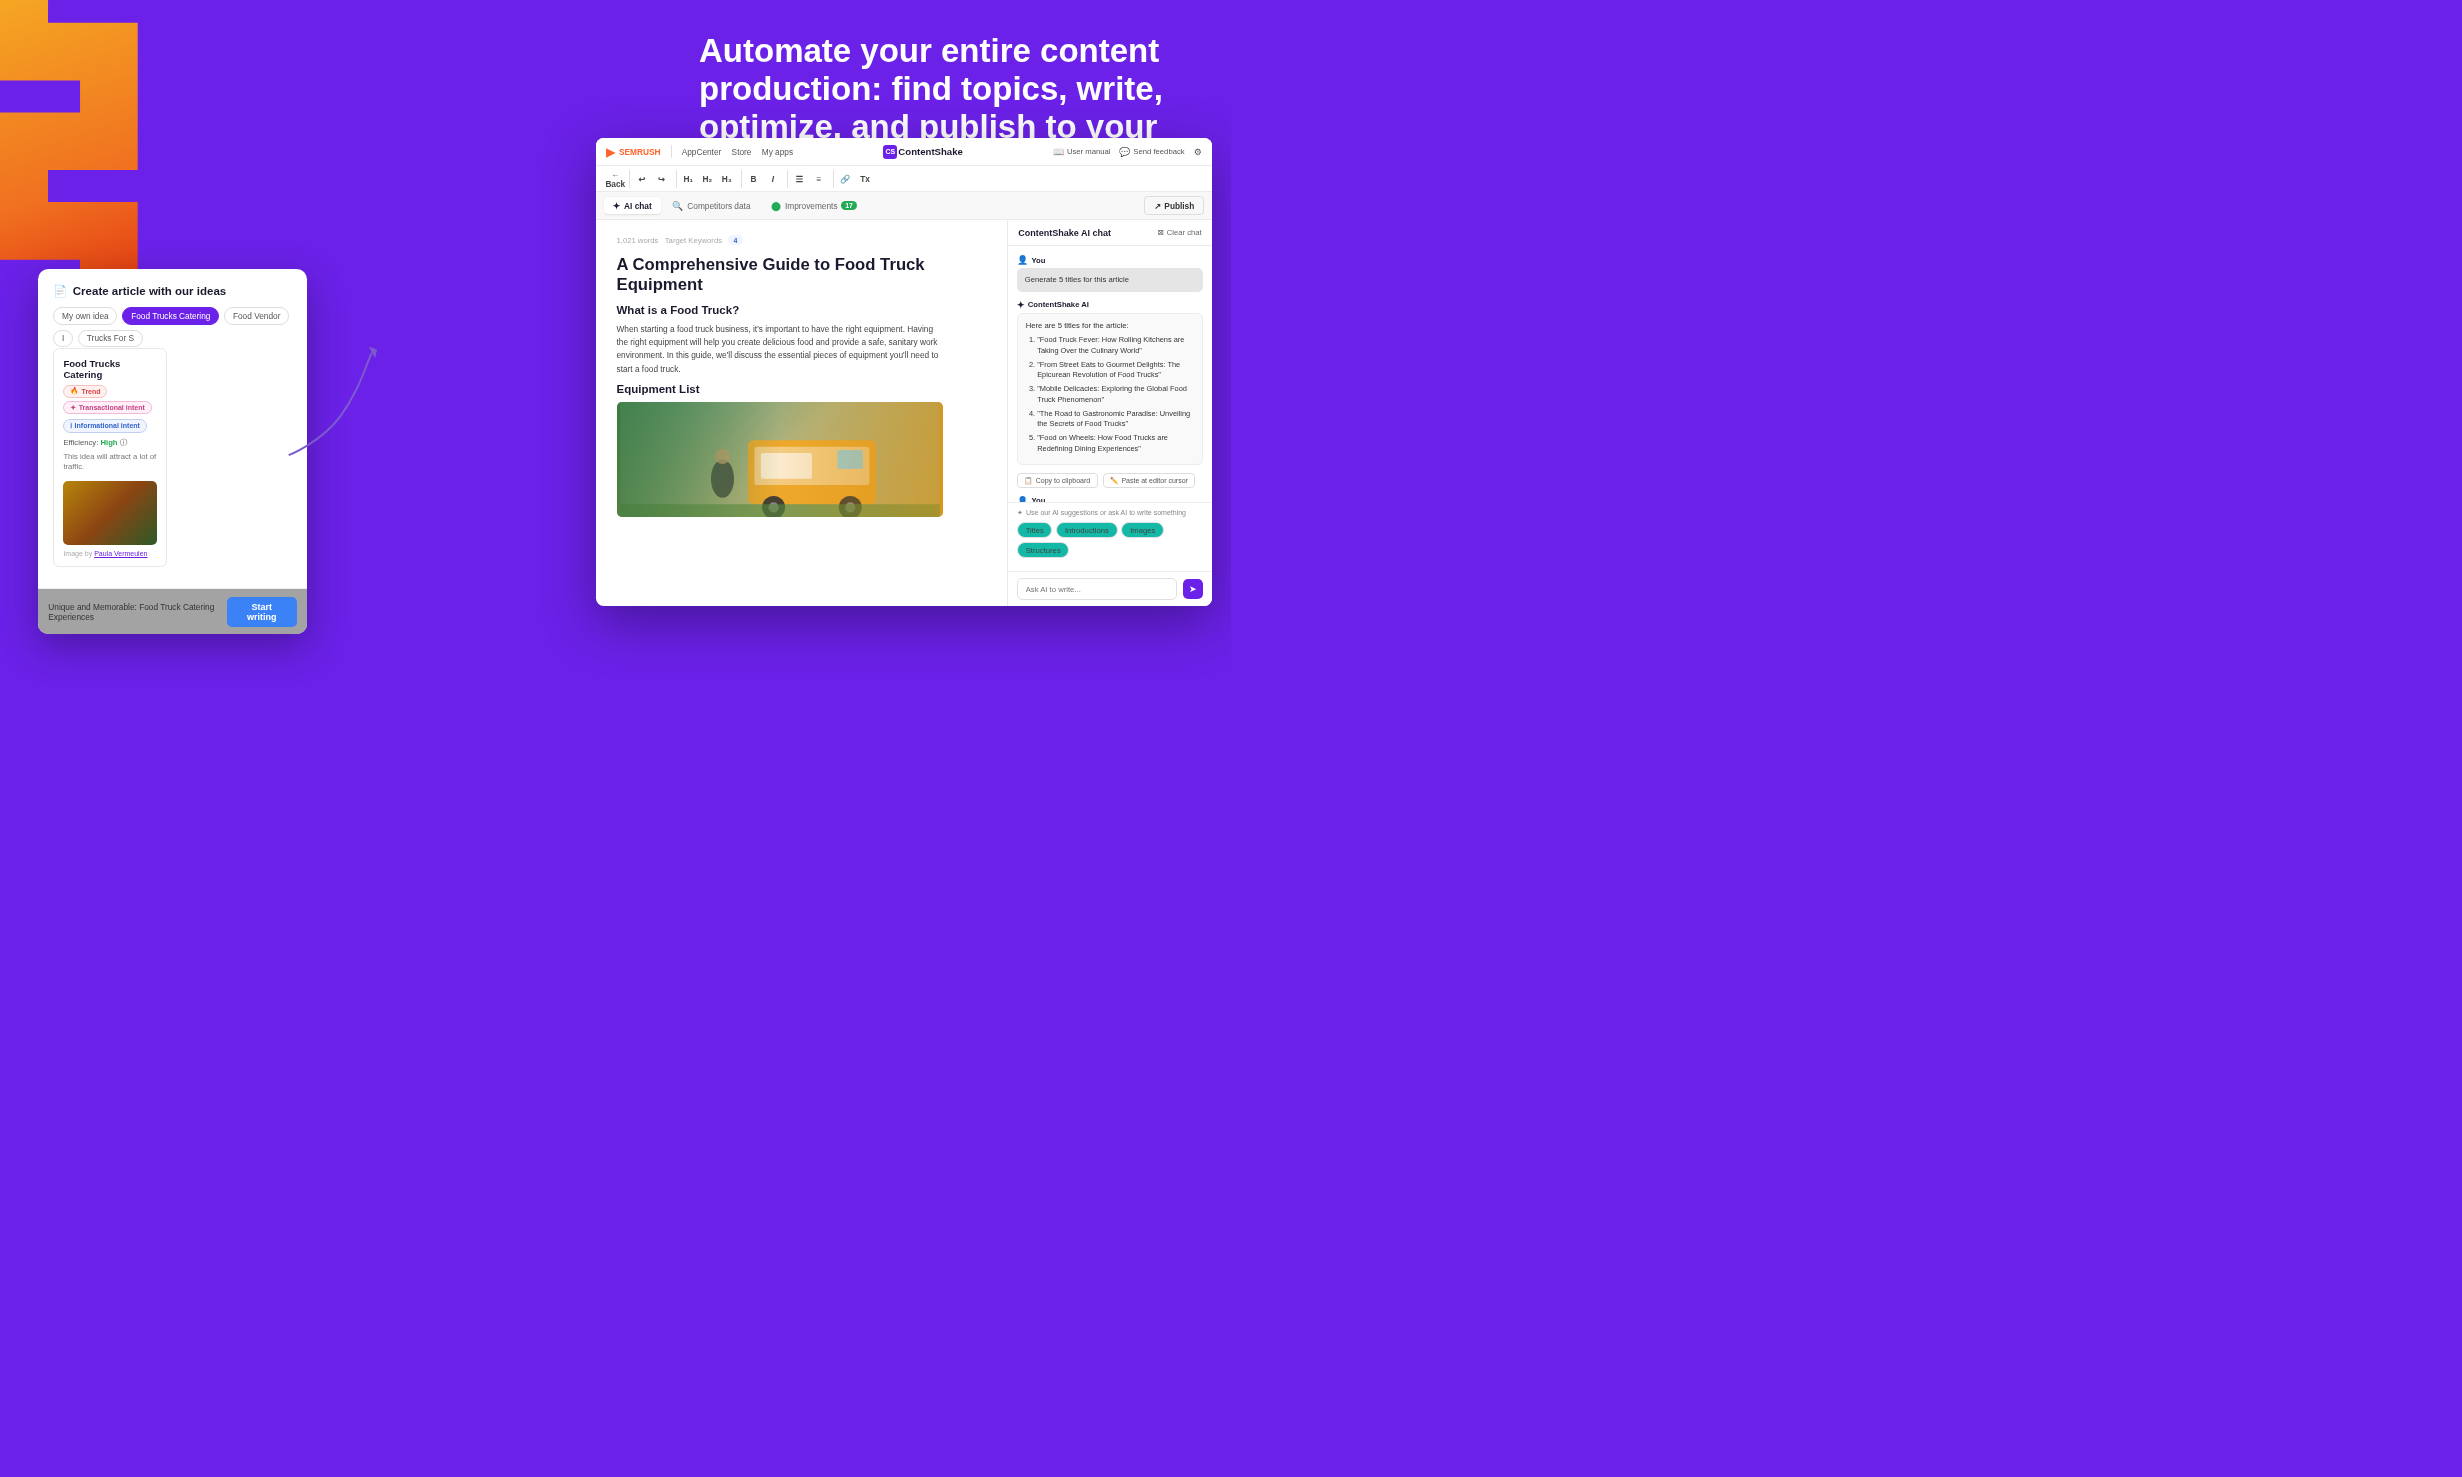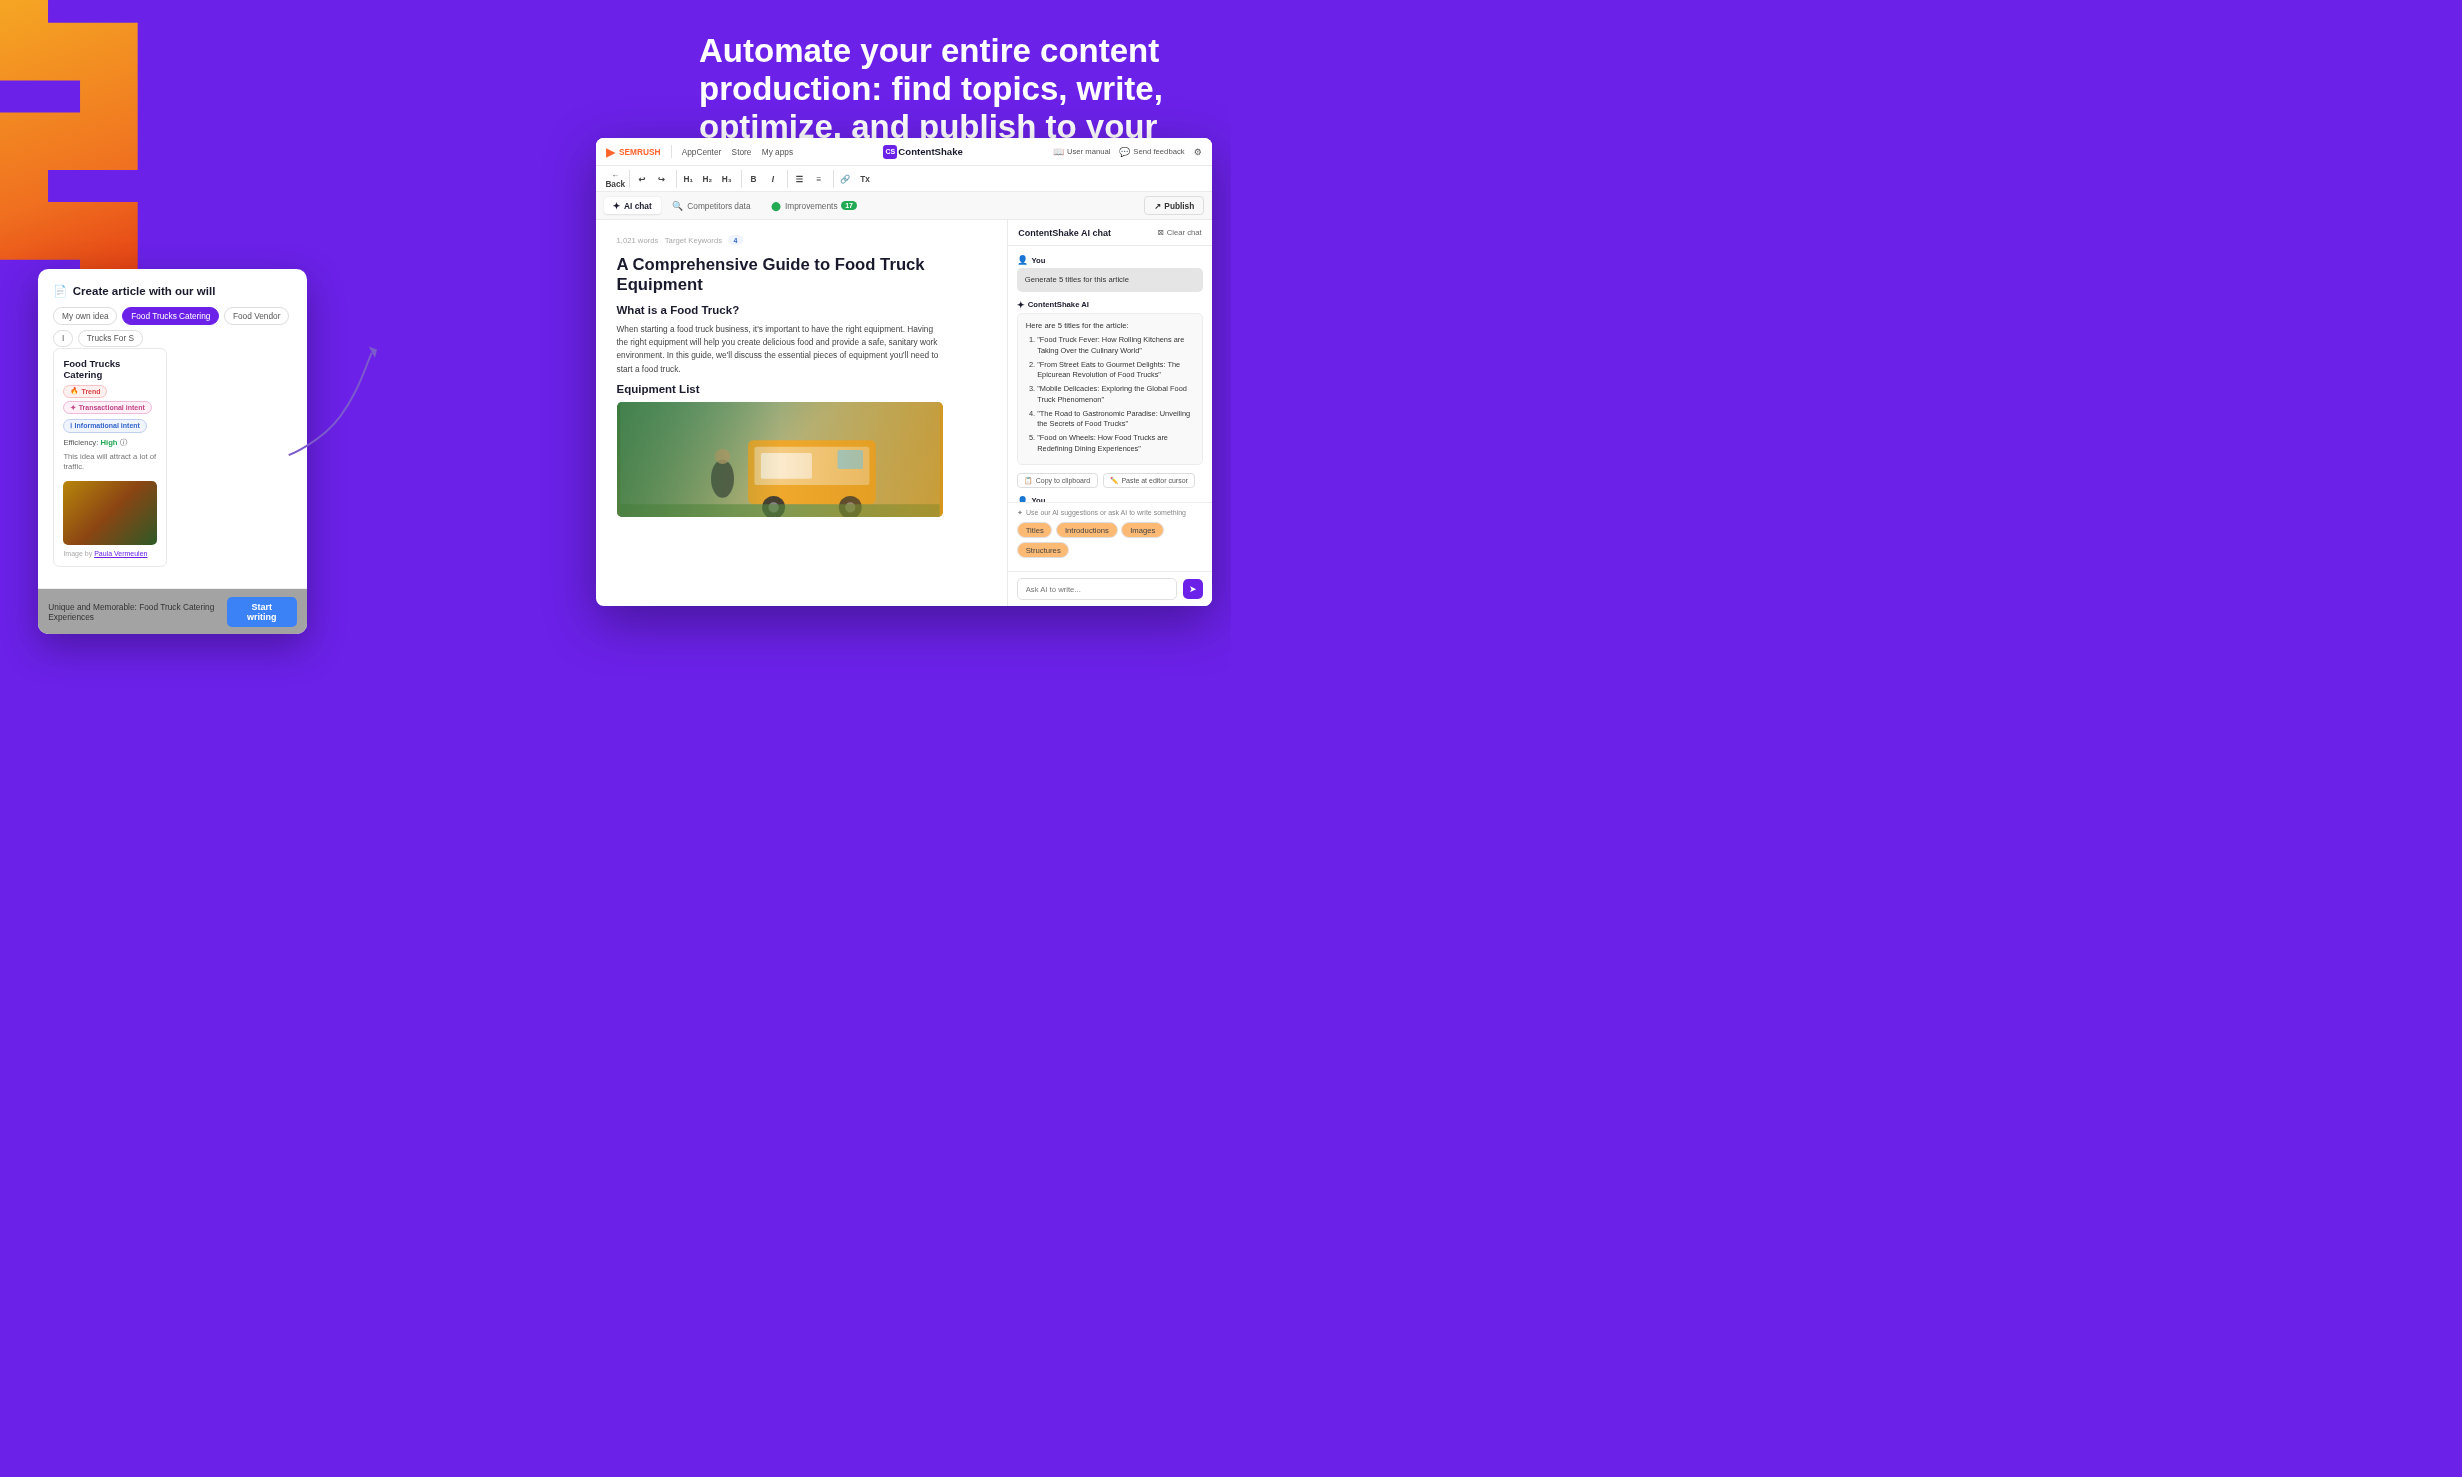--- a/index.html
+++ b/index.html
@@ -526,21 +526,21 @@
     }
     .suggestion-chips {
       display: flex;
       gap: 3.8px;
       flex-wrap: wrap;
       margin-bottom: 6.4px;
     }
     .suggestion-chip {
       font-size: 7.7px;
       color: #444;
-      background: #fdba74;
+      background: #14b8a6;
       border: 0.6px solid #e0e0e0;
       border-radius: 9px;
       padding: 2.6px 7.7px;
       cursor: pointer;
     }
     .chat-input-row {
       padding: 6.4px 9px;
       border-top: 0.6px solid #eee;
       display: flex;
       align-items: center;
@@ -590,21 +590,21 @@
       <stop offset="100%" stop-color="#E03010"></stop>
     </linearGradient>
   </defs>
 </svg>
 
 <div class="hero-text">Automate your entire content production: find topics, write, optimize, and publish to your blog</div>
 
 <div class="create-article-card">
   <div class="card-title">
     <span>📄</span>
-    <span>Create article with our will</span>
+    <span>Create article with our ideas</span>
   </div>
 
   <div class="tabs-row">
 
   <div class="tab-chip">My own idea</div>
       <div class="tab-chip active">Food Trucks Catering</div>
       <div class="tab-chip">Food Vendor</div>
       <div class="tab-chip">I</div>
       <div class="tab-chip">Trucks For S</div>
     </div>

